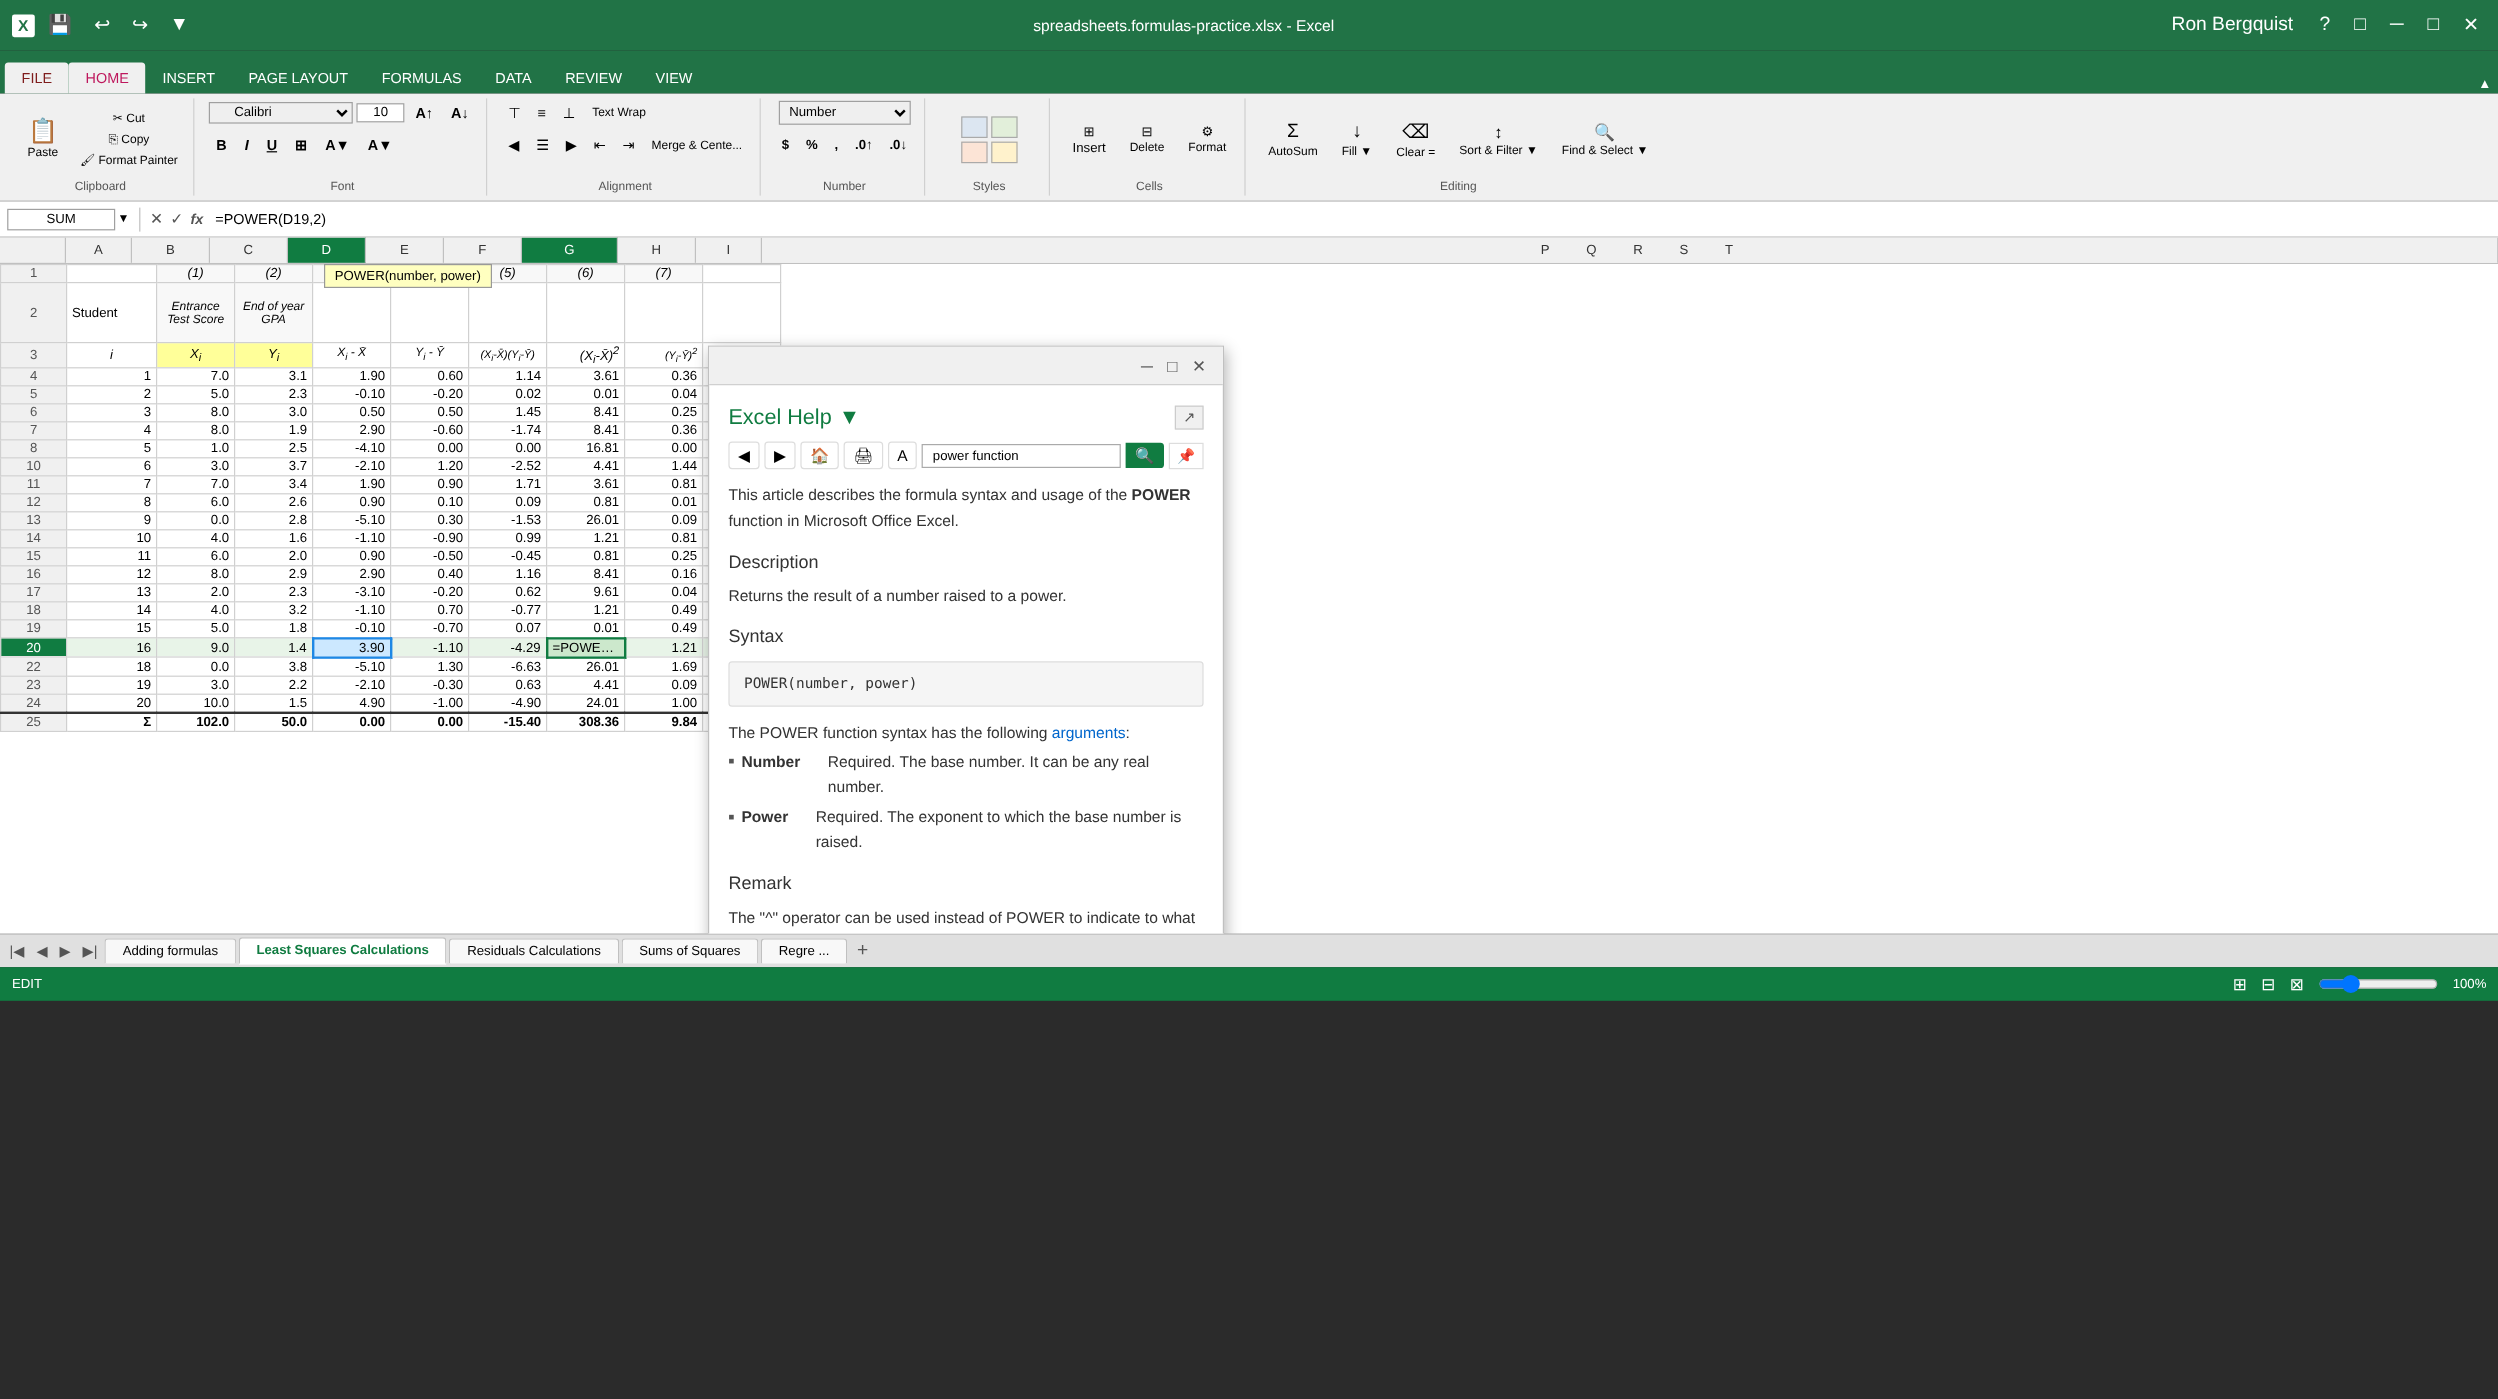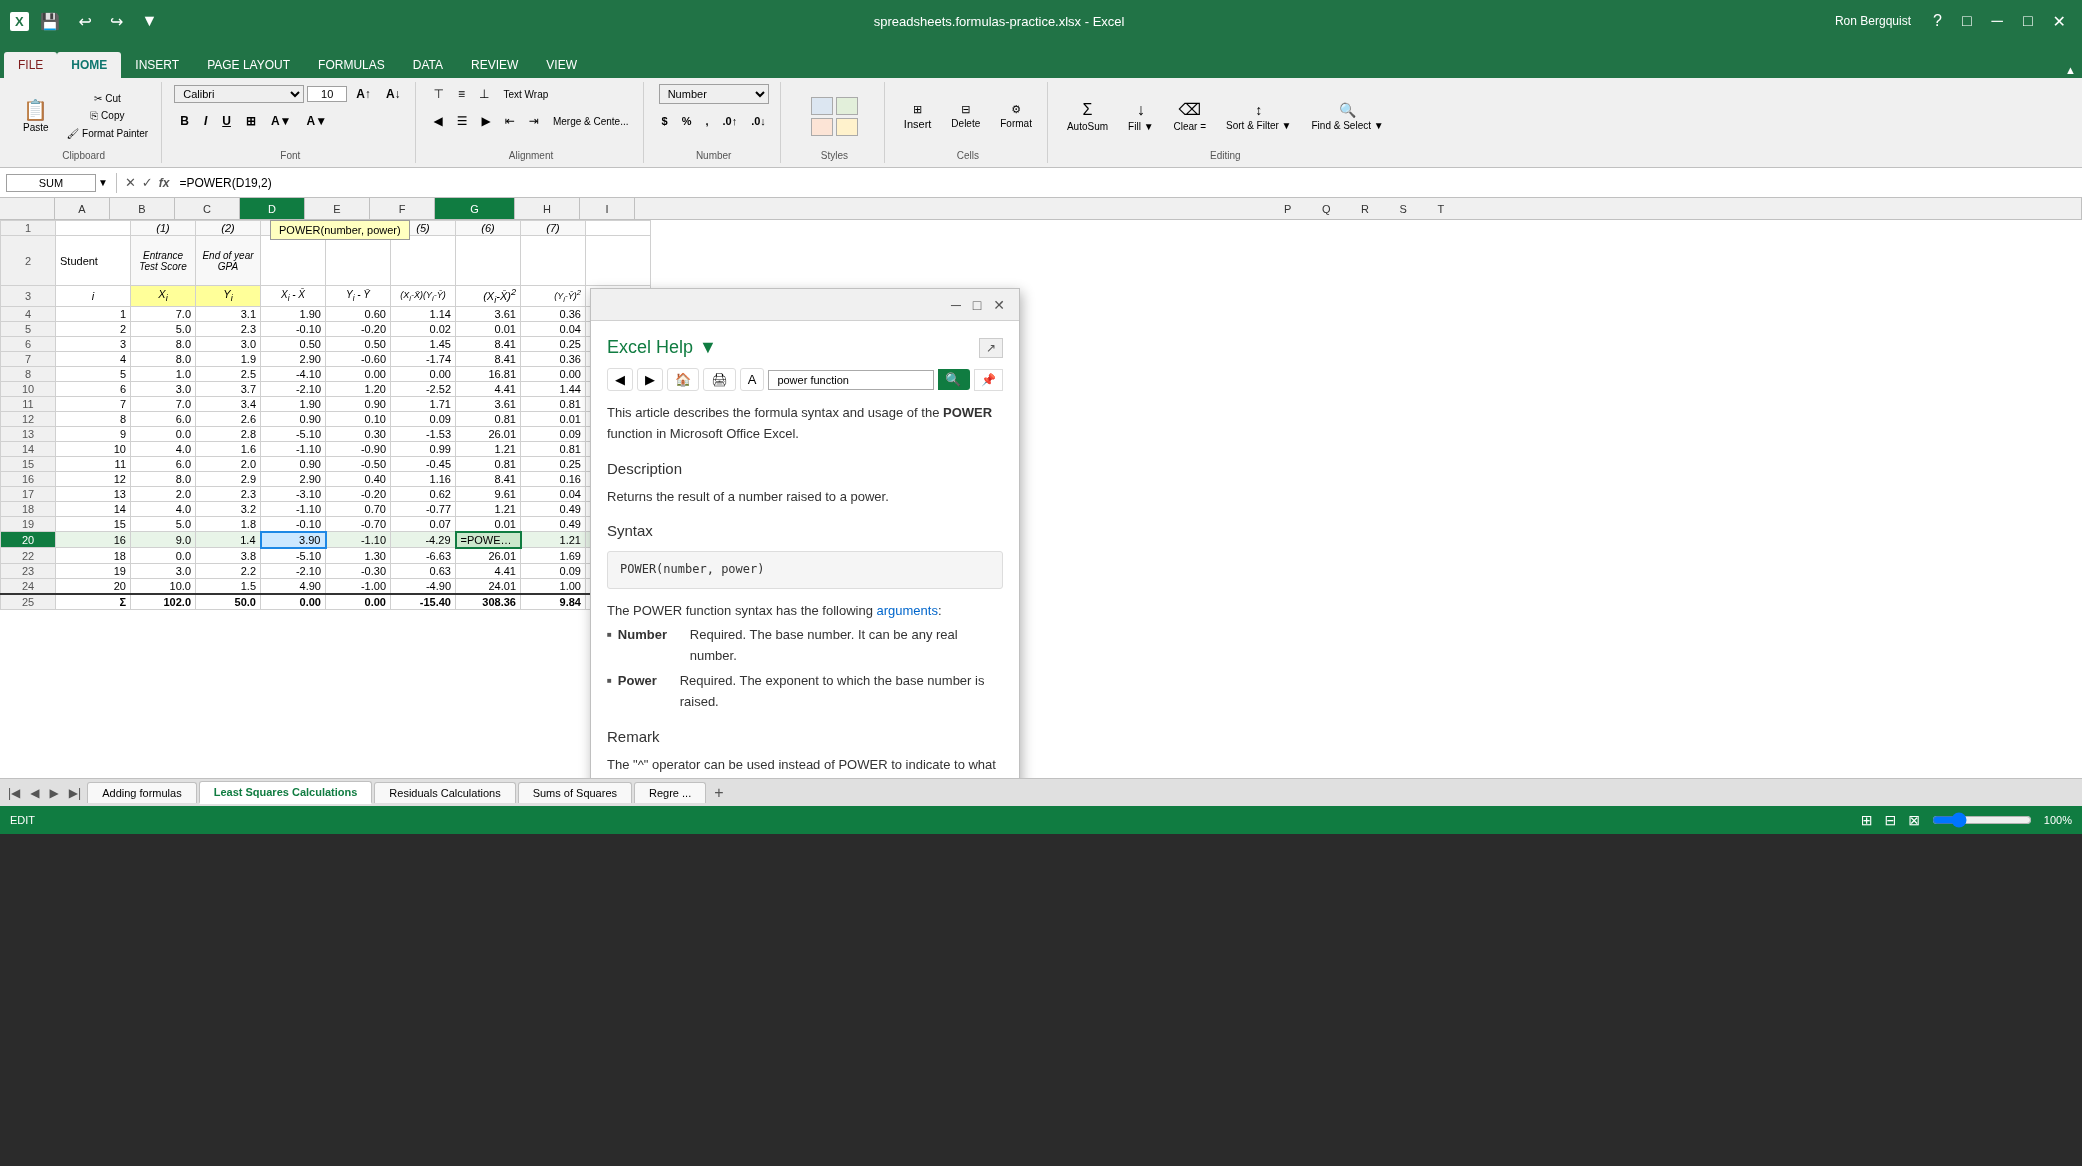--- a/index.html
+++ b/index.html
@@ -258,21 +258,21 @@
     .help-section { font-size: 13px; line-height: 1.6; color: #333; margin-bottom: 12px; }
     .help-section h3 { font-size: 15px; color: #333; margin-bottom: 6px; font-weight: 400; }
     .help-section .code-block { background: #f5f5f5; border: 1px solid #ddd; padding: 8px 12px; font-family: Consolas, monospace; font-size: 12px; border-radius: 3px; margin: 8px 0; }
     .help-section .bold { font-weight: bold; }
     .help-section .link { color: #0066cc; cursor: pointer; text-decoration: none; }
     .help-section .bullet { display: flex; gap: 6px; margin: 4px 0; }
     .help-section .bullet::before { content: '■'; font-size: 8px; margin-top: 4px; color: #555; }
 
     
     .font-row { display: flex; align-items: center; gap: 3px; }
-    .font-select { border: 1px solid #a0a0a0; padding: 1px 4px; font-size: 11px; width: 130px; }
+    .font-select { border: 1px solid #a0a0a0; padding: 1px 16px; font-size: 11px; width: 120px; }
     .font-size-select { border: 1px solid #a0a0a0; padding: 1px 4px; font-size: 11px; width: 40px; text-align: center; }
     .font-btn { background: none; border: 1px solid transparent; padding: 2px 5px; cursor: pointer; font-size: 12px; font-weight: bold; border-radius: 2px; }
 
     .align-row { display: flex; align-items: center; gap: 2px; }
     .align-btn { background: none; border: 1px solid transparent; padding: 2px 5px; cursor: pointer; font-size: 12px; border-radius: 2px; }
 
     .number-select { border: 1px solid #a0a0a0; padding: 2px 4px; font-size: 11px; width: 110px; }
   </style>
 </head>
 <body>
@@ -280,32 +280,32 @@
 <div class="title-bar">
   <div class="title-bar-left">
     <span class="excel-icon">X</span>
     <button class="wb-btn">💾</button>
     <button class="wb-btn">↩</button>
     <button class="wb-btn">↪</button>
     <button class="wb-btn">▼</button>
   </div>
   <div class="title-bar-center">spreadsheets.formulas-practice.xlsx - Excel</div>
   <div class="title-bar-right">
-    <span style="font-size:12px;margin-right:8px;text-align:right;">Ron Bergquist</span>
+    <span style="font-size:16px;margin-right:8px;text-align:right;">Ron Bergquist</span>
     <button class="wb-btn">?</button>
     <button class="wb-btn">□</button>
     <button class="wb-btn">─</button>
     <button class="wb-btn">□</button>
     <button class="wb-btn">✕</button>
   </div>
 </div>
 
 <div class="ribbon-tabs">
   <div class="ribbon-tab active">FILE</div>
-  <div class="ribbon-tab active" style="background:#f0f0f0;color:#0f766e;font-weight:bold;">HOME</div>
+  <div class="ribbon-tab active" style="background:#f0f0f0;color:#be185d;">HOME</div>
   <div class="ribbon-tab">INSERT</div>
   <div class="ribbon-tab">PAGE LAYOUT</div>
   <div class="ribbon-tab">FORMULAS</div>
   <div class="ribbon-tab">DATA</div>
   <div class="ribbon-tab">REVIEW</div>
   <div class="ribbon-tab">VIEW</div>
   <div style="flex:1;"></div>
   <button class="wb-btn" style="color:white;font-size:11px;">▲</button>
 </div>
 

